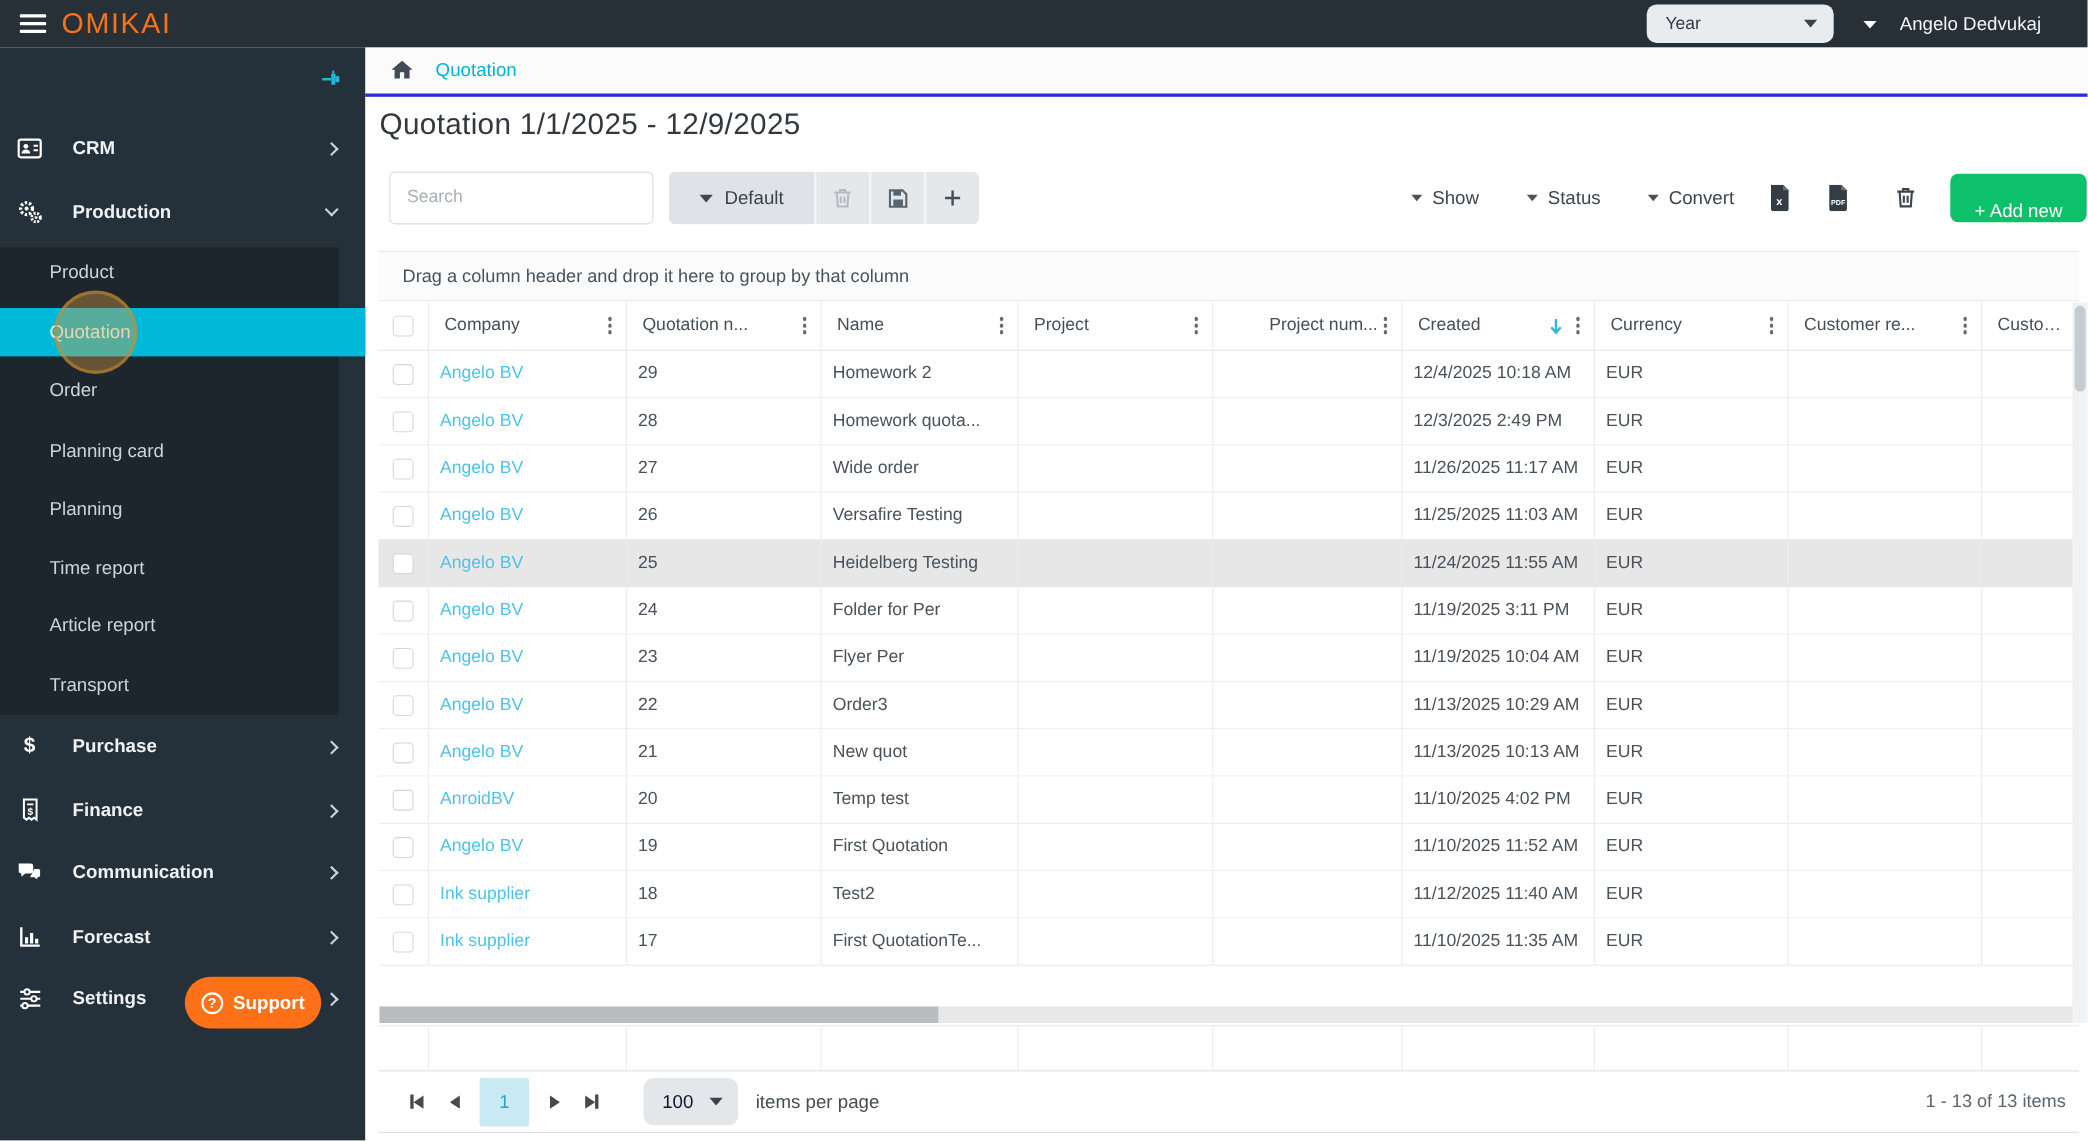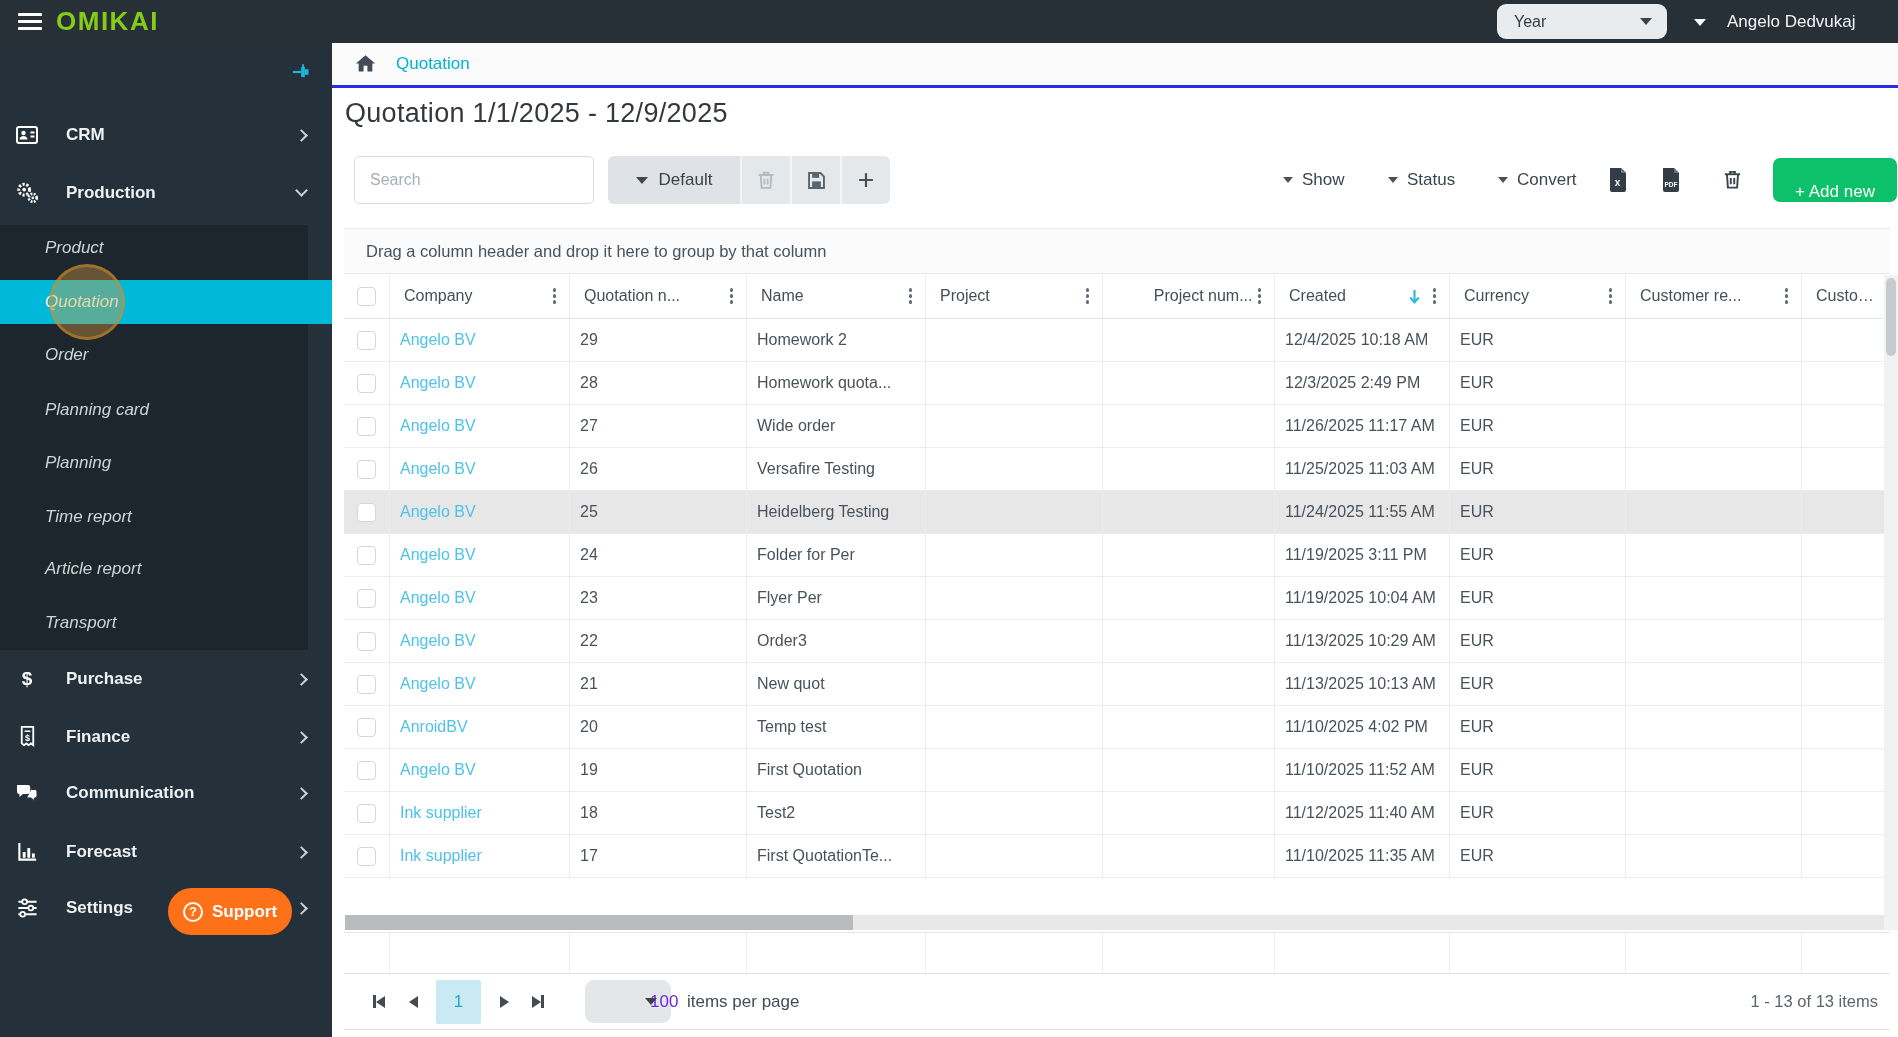--- a/index.html
+++ b/index.html
@@ -4,37 +4,37 @@
 <style>
   * { margin:0; padding:0; box-sizing:border-box; }
   html,body { background:#fff; }
   body { font-family:"Liberation Sans","DejaVu Sans",sans-serif; }
   .screen { position:relative; width:1898px; height:1037px; background:#fff; overflow:hidden; }
 
   
   .topbar { position:absolute; left:0; top:0; width:1898px; height:43px; background:var(--topbar-bg); z-index:30; }
   .hamburger { position:absolute; left:18px; top:13px; width:24px; height:17px; cursor:pointer; }
   .hamburger i { display:block; height:3px; background:#fff; border-radius:1px; margin-bottom:4px; }
-  .logo { position:absolute; left:56px; top:0; line-height:43px; color:#84cc16; font-size:26px; font-weight:700; letter-spacing:1.5px; }
+  .logo { position:absolute; left:56px; top:0; line-height:43px; color:#f97316; font-size:26px; font-weight:400; letter-spacing:1.5px; }
   .year-select { position:absolute; left:1497px; top:4px; width:170px; height:35px; background:#e9ecee; border-radius:9px; cursor:pointer; }
   .year-select .ys-label { position:absolute; left:17px; line-height:35px; font-size:16px; color:#333b43; }
   .caret-dn { width:0; height:0; border-left:6px solid transparent; border-right:6px solid transparent; border-top:7px solid #3a424a; }
   .year-select .caret-dn { position:absolute; right:15px; top:14px; }
   .user-caret { position:absolute; left:1694px; top:19px; width:0; height:0; border-left:6px solid transparent; border-right:6px solid transparent; border-top:7px solid #fff; }
   .user-name { position:absolute; left:1727px; top:0; line-height:43px; color:#f2f5f7; font-size:17px; }
 
   
   .sidebar { position:absolute; left:0; top:43px; width:332px; height:994px; background:var(--sidebar-bg); z-index:20; }
   .pin-icon { position:absolute; right:18px; top:18px; width:22px; height:22px; cursor:pointer; }
   .side-item { position:absolute; left:0; width:332px; height:44px; cursor:pointer; }
   .side-item .mi-icon { position:absolute; left:14px; top:10px; width:26px; height:24px; text-align:center; }
   .side-item .mi-label { position:absolute; left:66px; line-height:44px; font-size:17px; font-weight:600; color:#eef2f4; }
   .chev { position:absolute; right:26px; top:18px; width:9px; height:9px; border-right:2.4px solid #cbd2d7; border-bottom:2.4px solid #cbd2d7; transform:rotate(-45deg); }
   .chev.down { transform:rotate(45deg); top:15px; }
-  .submenu-panel { position:absolute; left:0; top:182px; width:308px; height:425px; background:var(--submenu-bg);font-style:italic; }
+  .submenu-panel { position:absolute; left:0; top:182px; width:308px; height:425px; background:var(--submenu-bg); }
   .sub-item { position:absolute; left:0; width:332px; height:44px; cursor:pointer; }
   .sub-item .sub-label { position:absolute; left:45px; line-height:44px; font-size:17px; color:#ccd5da; }
   .sub-item.selected { background:var(--selected-cyan); }
   .sub-item.selected .sub-label { color:#f6fcfd; }
   .ripple { position:absolute; left:49px; top:221px; width:76px; height:76px; border-radius:50%;
             background:rgba(214,156,64,.40); border:3px solid rgba(203,138,42,.55); z-index:5; pointer-events:none; }
   .support-btn { position:absolute; left:168px; top:845px; width:124px; height:47px; border-radius:26px;
                  background:var(--support-orange); display:flex; align-items:center; justify-content:center; gap:9px;
                  color:#fff; font-size:17px; font-weight:700; cursor:pointer; z-index:6; }
   .q-circle { width:20px; height:20px; border:2px solid #fff; border-radius:50%; font-size:13px; font-weight:700;
@@ -98,21 +98,21 @@
   
   .pager { position:absolute; left:12px; top:930px; width:1546px; height:57px; background:#fff;
            border-top:1px solid #dfe1e3; border-bottom:1px solid #dfe1e3; display:flex; align-items:center; padding-left:18px; }
   .pg-btn { width:34px; height:34px; display:flex; align-items:center; justify-content:center; cursor:pointer; }
   .tri-l { width:0; height:0; border-top:6px solid transparent; border-bottom:6px solid transparent; border-right:9px solid #434a51; }
   .tri-r { width:0; height:0; border-top:6px solid transparent; border-bottom:6px solid transparent; border-left:9px solid #434a51; }
   .bar-v { width:2.5px; height:13px; background:#434a51; }
   .page-box { width:45px; height:44px; margin:0 6px; background:var(--page-box-bg); color:var(--page-box-text);
               font-size:17px; display:flex; align-items:center; justify-content:center; border-radius:2px; cursor:pointer; }
   .size-select { position:relative; width:86px; height:43px; margin-left:30px; background:#e4e7ea; border-radius:9px; cursor:pointer; }
-  .size-select .sz-label { position:absolute; left:17px; line-height:43px; font-size:17px; color:#6d28d9;margin-left:48px; }
+  .size-select .sz-label { position:absolute; left:17px; line-height:43px; font-size:17px; color:#0f172a; }
   .size-select .caret-dn { position:absolute; right:14px; top:18px; }
   .ipp-label { margin-left:16px; font-size:17px; color:#434c54; }
   .pager-summary { position:absolute; right:12px; line-height:57px; font-size:16.5px; color:#5b656e; }
 </style>
 </head>
 <body>
 
 <div class="screen">
 
   <div class="topbar">

